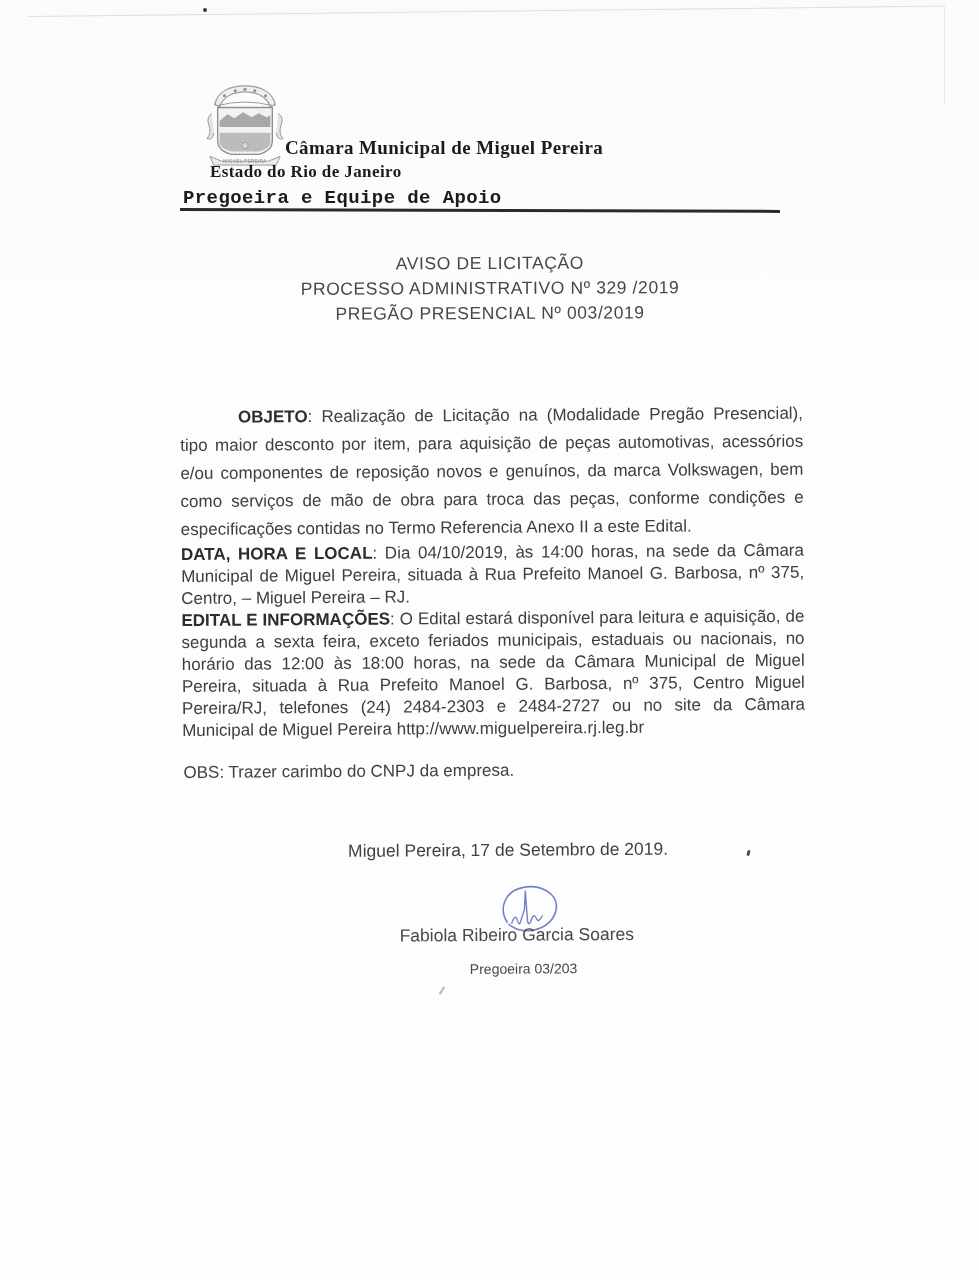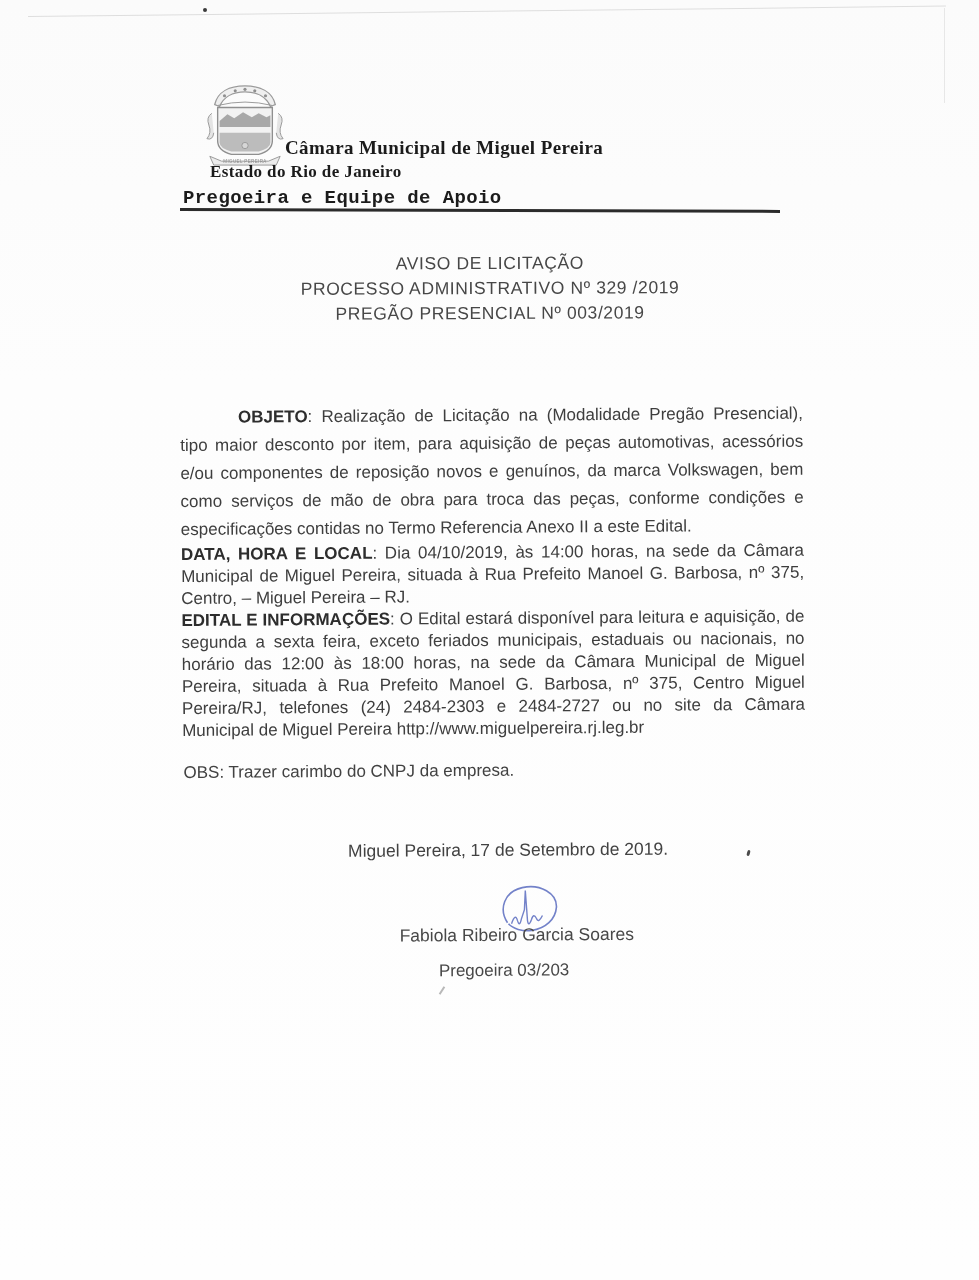--- a/index.html
+++ b/index.html
@@ -30,21 +30,21 @@
   .tilt{position:absolute;left:0;top:0;width:979px;height:1280px;transform:rotate(-0.4deg);transform-origin:180px 420px;}
   .body-block{position:absolute;left:180px;top:404px;width:623px;font-size:17px;text-align:justify;color:#3e3e3e;}
   .body-block p{margin:0;}
   .p-objeto{line-height:28px;text-indent:58px;}
   .p-tight{line-height:22px;}
   .lbl{font-weight:bold;color:#2d2d2d;}
   .obs-line{position:absolute;left:181px;top:763px;font-size:17px;color:#424242;}
   .dateline{position:absolute;left:345px;top:842px;font-size:17.5px;color:#424242;}
   .sig-scribble{position:absolute;left:491px;top:885px;width:70px;height:57px;}
   .signer-name{position:absolute;left:396px;top:927px;font-size:17.5px;color:#484848;}
-  .signer-role{position:absolute;left:435px;top:963px;font-size:17px;color:#484848;}
+  .signer-role{position:absolute;left:466px;top:963px;font-size:14px;color:#484848;}
 </style>
 </head>
 <body>
 
 <div class="page">
 
   <div class="art-topline"></div>
   <div class="art-rightline"></div>
   <div class="art-dot"></div>
   <div class="art-comma"></div>

